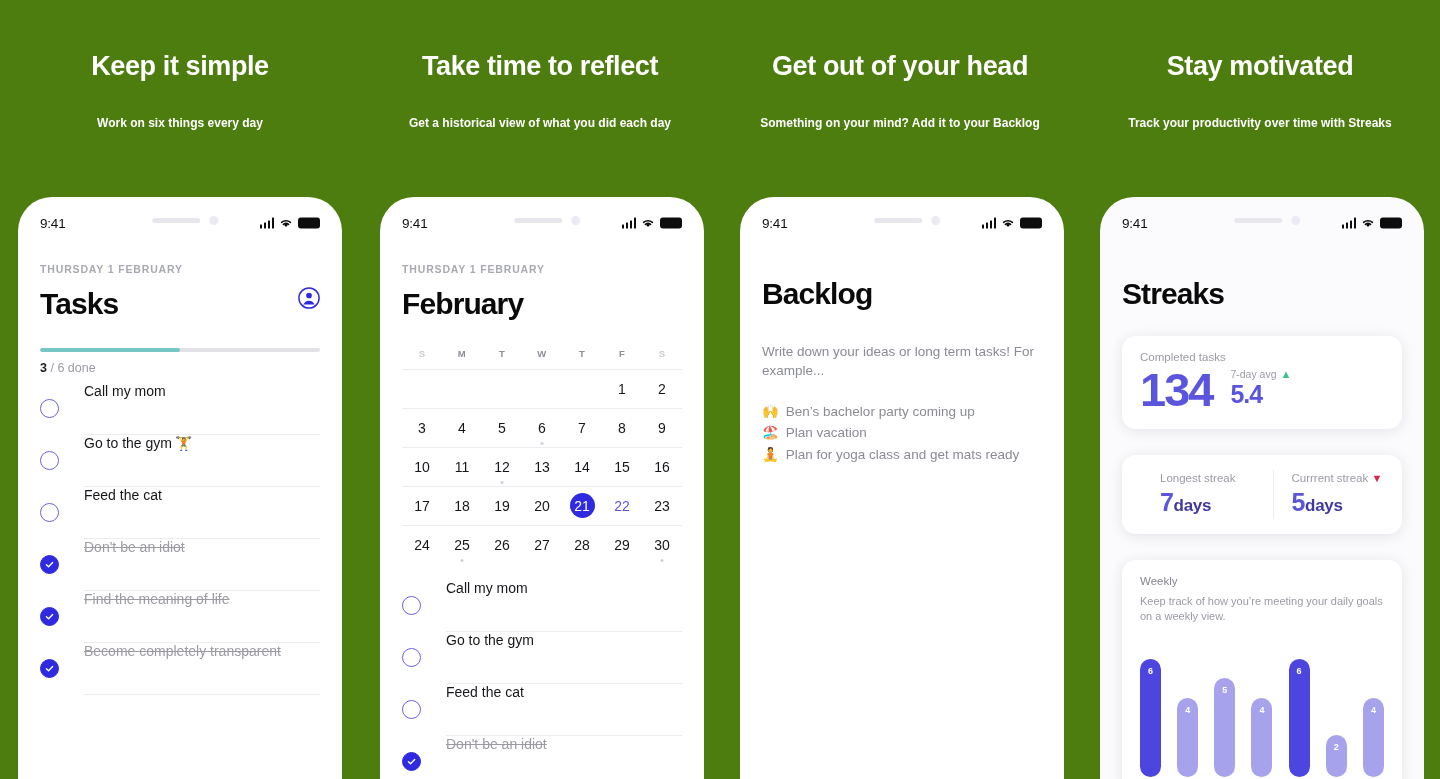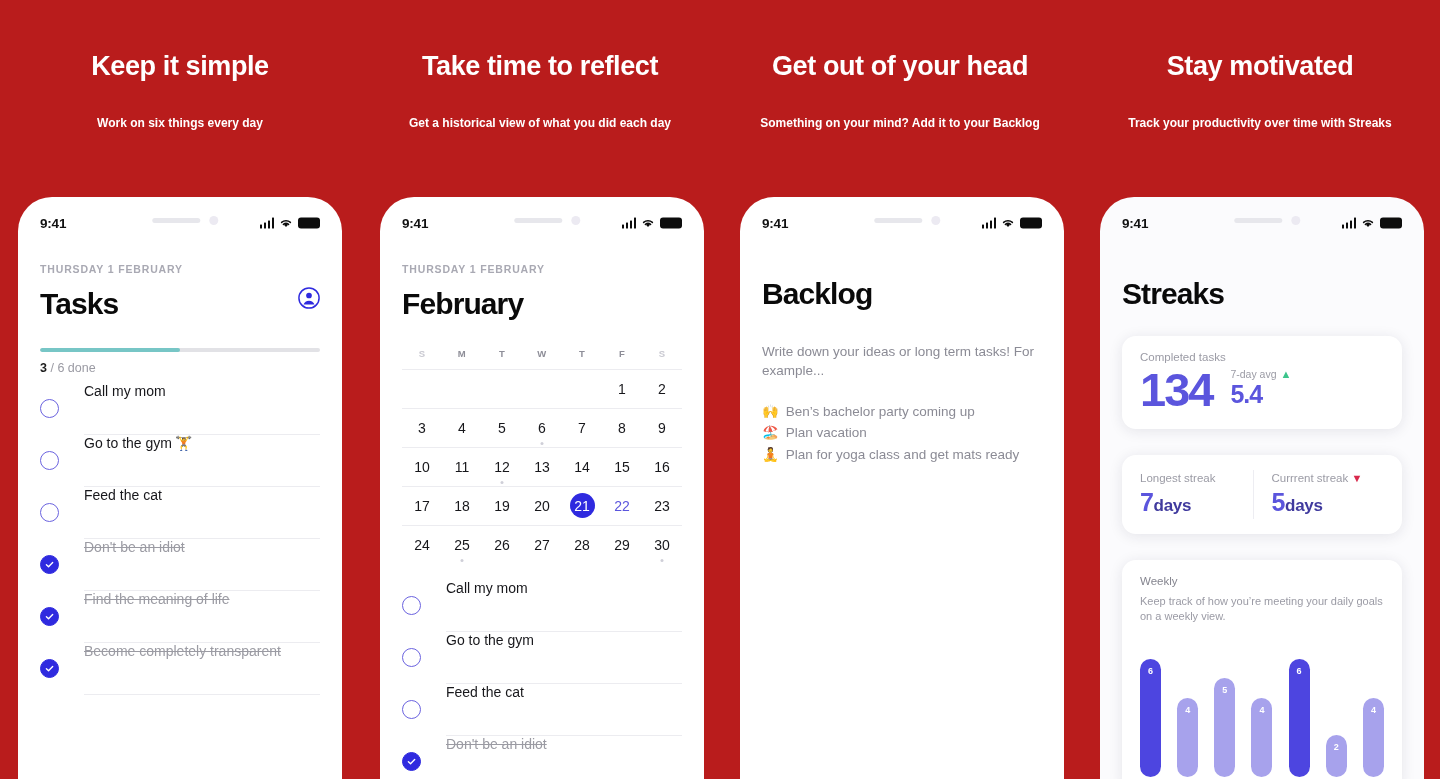--- a/index.html
+++ b/index.html
@@ -5,21 +5,21 @@
   * { box-sizing: border-box; margin: 0; padding: 0; }
   html, body {
     width: 1440px; height: 779px;
     overflow: hidden;
     background: #5b55dd;
     font-family: "Liberation Sans", sans-serif;
   }
   .stage {
     position: relative;
     width: 1440px; height: 779px;
-    background: #b91c1c;
+    background: #4d7c0f;
     display: flex;
   }
   .column {
     position: relative;
     width: 360px; height: 779px;
     display: flex;
     flex-direction: column;
     align-items: center;
   }
   .headline {
@@ -54,21 +54,21 @@
     overflow: hidden;
   }
   .phone.shift { left: 20px; }
   .statusbar {
     height: 52px;
     display: flex;
     align-items: center;
     padding: 0 22px;
     position: relative;
   }
-  .clock { font-size: 13.5px; font-weight: bold; color: #111; letter-spacing: -0.2px; }
+  .clock { font-size: 13.5px; font-weight: normal; color: #111; letter-spacing: -0.2px; }
   .notch-group {
     position: absolute;
     left: 50%; top: 19px;
     transform: translateX(-42%);
     display: flex; align-items: center; gap: 9px;
   }
   .grille { width: 48px; height: 5px; border-radius: 3px; background: #e7e7ec; }
   .camdot { width: 9px; height: 9px; border-radius: 50%; background: #eceaf2; }
   .statusicons {
     position: absolute; right: 22px; top: 50%;
@@ -169,21 +169,21 @@
     font-size: 47px; font-weight: bold; color: #5b55dd; letter-spacing: -2px;
     line-height: 1.05;
   }
   .avgblock { padding-bottom: 5px; }
   .avg-label { font-size: 10.5px; color: #9b9ba5; display: flex; align-items: center; gap: 4px; }
   .avg-value { font-size: 25px; font-weight: bold; color: #5b55dd; letter-spacing: -1px; }
   .arrow-up { color: #3cc48b; font-size: 11px; }
   .arrow-down { color: #d8294c; font-size: 11px; }
 
   .split { display: flex; }
-  .split > div { flex: 1; padding: 2px 0; }
+  .split > div { flex: 1; padding: 2px 0; margin-left: 20px; }
   .split > div:last-child { border-left: 1px solid #ededf2; padding-left: 18px; }
   .streak-value { font-size: 25px; font-weight: bold; color: #5b55dd; letter-spacing: -.6px; margin-top: 4px; }
   .streak-value span { font-size: 17px; color: #403a9e; letter-spacing: -.3px; }
 
   .weekly-title { font-size: 11.5px; color: #85858f; }
   .weekly-desc { font-size: 11px; color: #9b9ba5; margin-top: 7px; line-height: 1.42; }
   .chart {
     margin-top: 22px; height: 130px;
     display: flex; align-items: flex-end; justify-content: space-between;
     gap: 8px;

